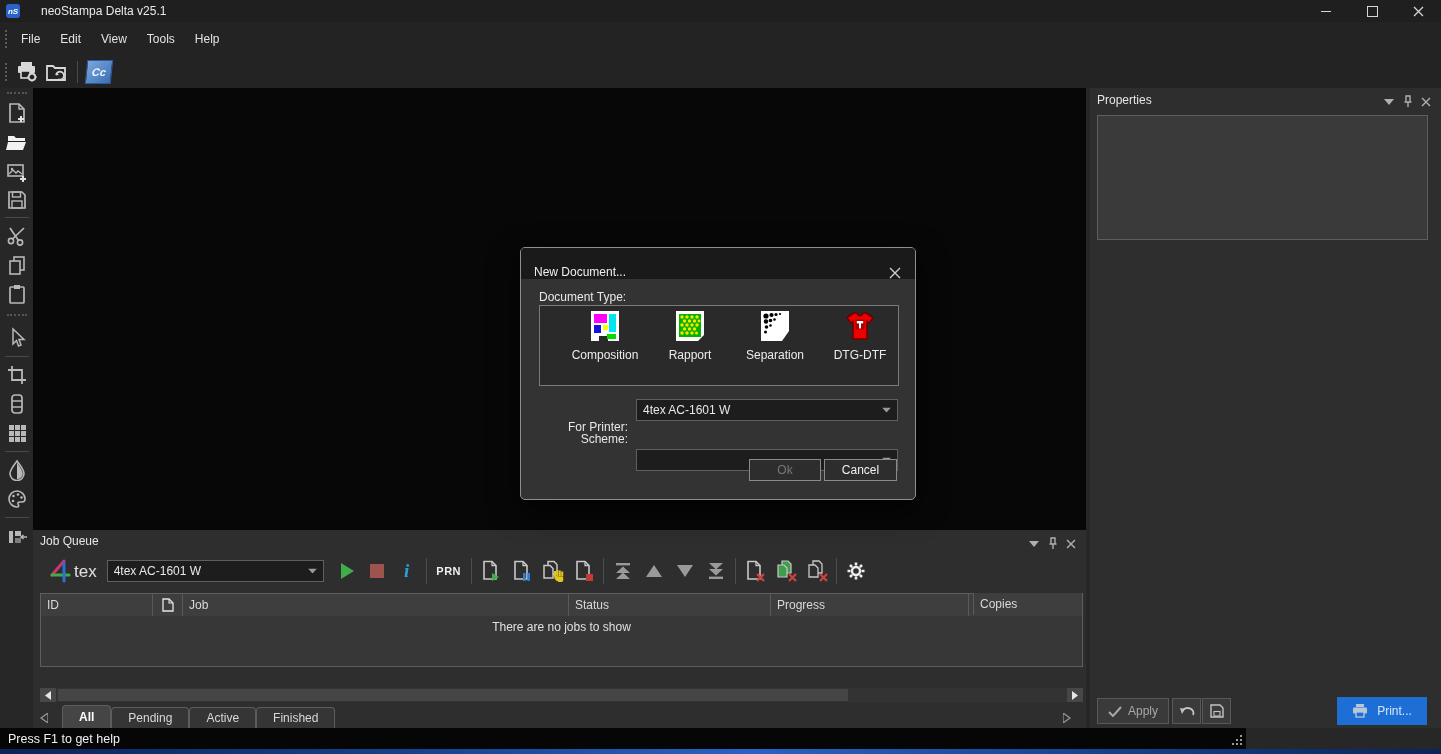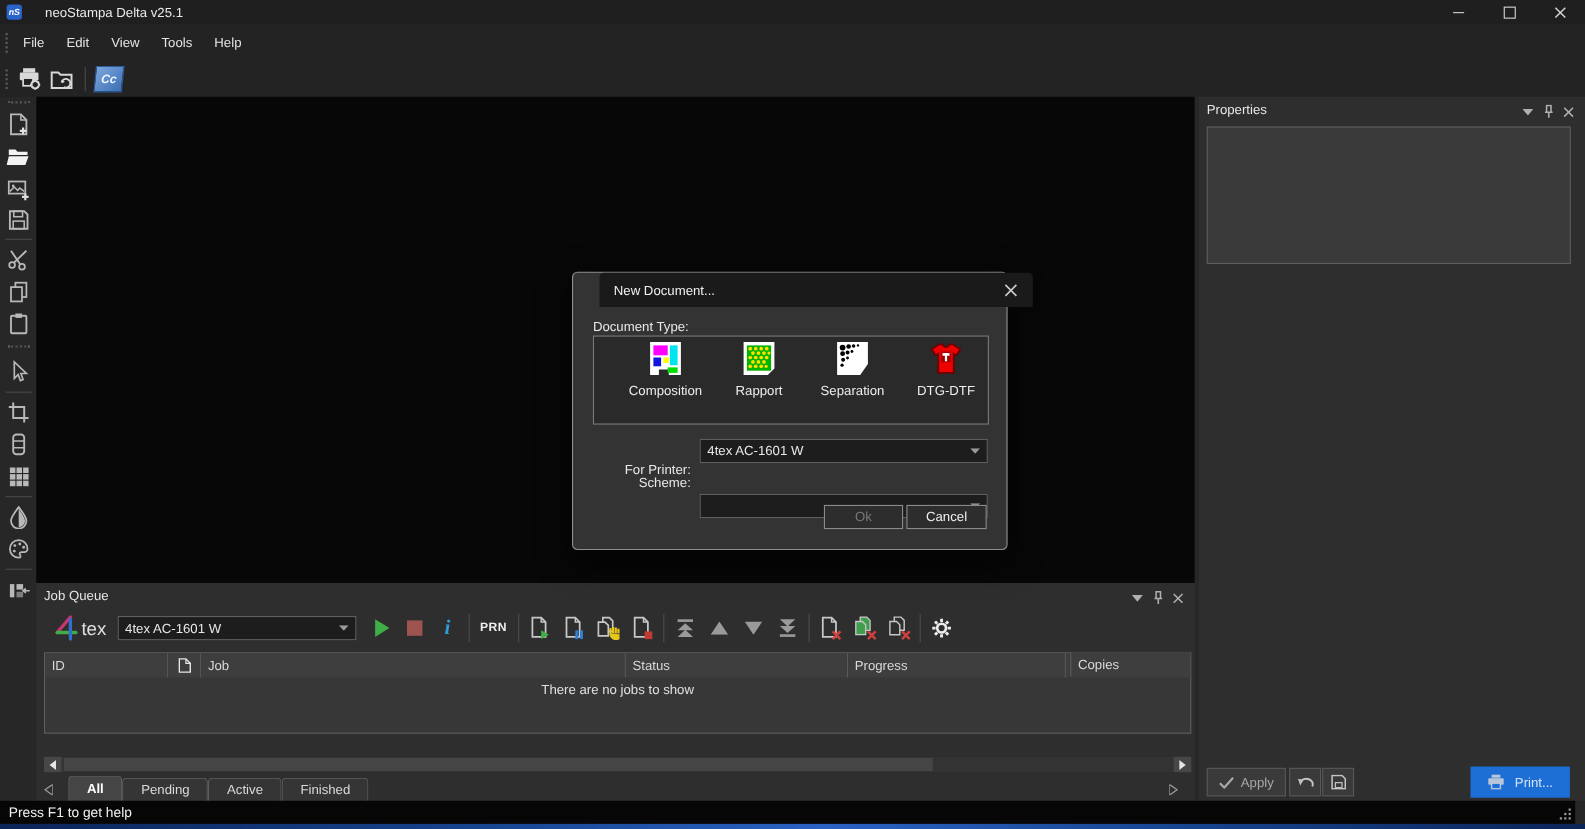--- a/index.html
+++ b/index.html
@@ -59,32 +59,32 @@
       display:flex;align-items:center;padding-left:6px;box-sizing:border-box;color:#d9d9d9;}
   .tab{height:20px;border:1px solid #5d5d5d;border-bottom:none;background:#353535;
        border-radius:4px 4px 0 0;display:flex;align-items:center;justify-content:center;
        padding:0 16px;color:#d8d8d8;}
   .tab.active{background:#454545;color:#fff;font-weight:bold;height:22px;}
 
   
   .dialog{left:520px;top:247px;width:396px;height:253px;background:#333333;border:1px solid #8f8f8f;
           border-radius:5px;box-shadow:0 10px 30px rgba(0,0,0,.65);box-sizing:border-box;}
   .dlg-titlebar{position:absolute;left:0;top:0;width:100%;height:31px;background:#1a1a1a;
-          border-radius:4px 4px 0 0;display:flex;align-items:center;margin-left:24px;}
+          border-radius:4px 4px 0 0;display:flex;align-items:flex-end;}
   .dlg-title{margin-left:13px;color:#efefef;}
   .groupbox{position:absolute;left:18px;top:57px;width:358px;height:79px;background:#2a2a2a;
             border:1px solid #7a7a7a;}
   .dtype{position:absolute;top:3px;width:88px;display:flex;flex-direction:column;align-items:center;}
   .dtype .lbl{margin-top:3px;color:#ececec;}
   .dlg-label{position:absolute;color:#e8e8e8;text-align:right;width:95px;}
   .dlg-btn{position:absolute;width:72px;height:22px;background:#2d2d2d;border:1px solid #8a8a8a;
            display:flex;align-items:center;justify-content:center;box-sizing:border-box;}
 
   
-  .statusbar{left:0;top:728px;width:1432px;height:21px;background:#060606;display:flex;align-items:center;}
+  .statusbar{left:0;top:728px;width:1246px;height:21px;background:#060606;display:flex;align-items:center;}
   .taskbar-strip{left:0;top:749px;width:1441px;height:5px;
       background:linear-gradient(90deg,#0b2458 0%,#16448f 30%,#2a62c4 52%,#16448f 75%,#0b2458 100%);}
   .grip-dots{position:absolute;right:4px;bottom:4px;width:9px;height:9px;}
   .grip-dots i{position:absolute;width:2px;height:2px;background:#9a9a9a;}
 </style>
 </head>
 <body>
 
 <div id="app">
 

